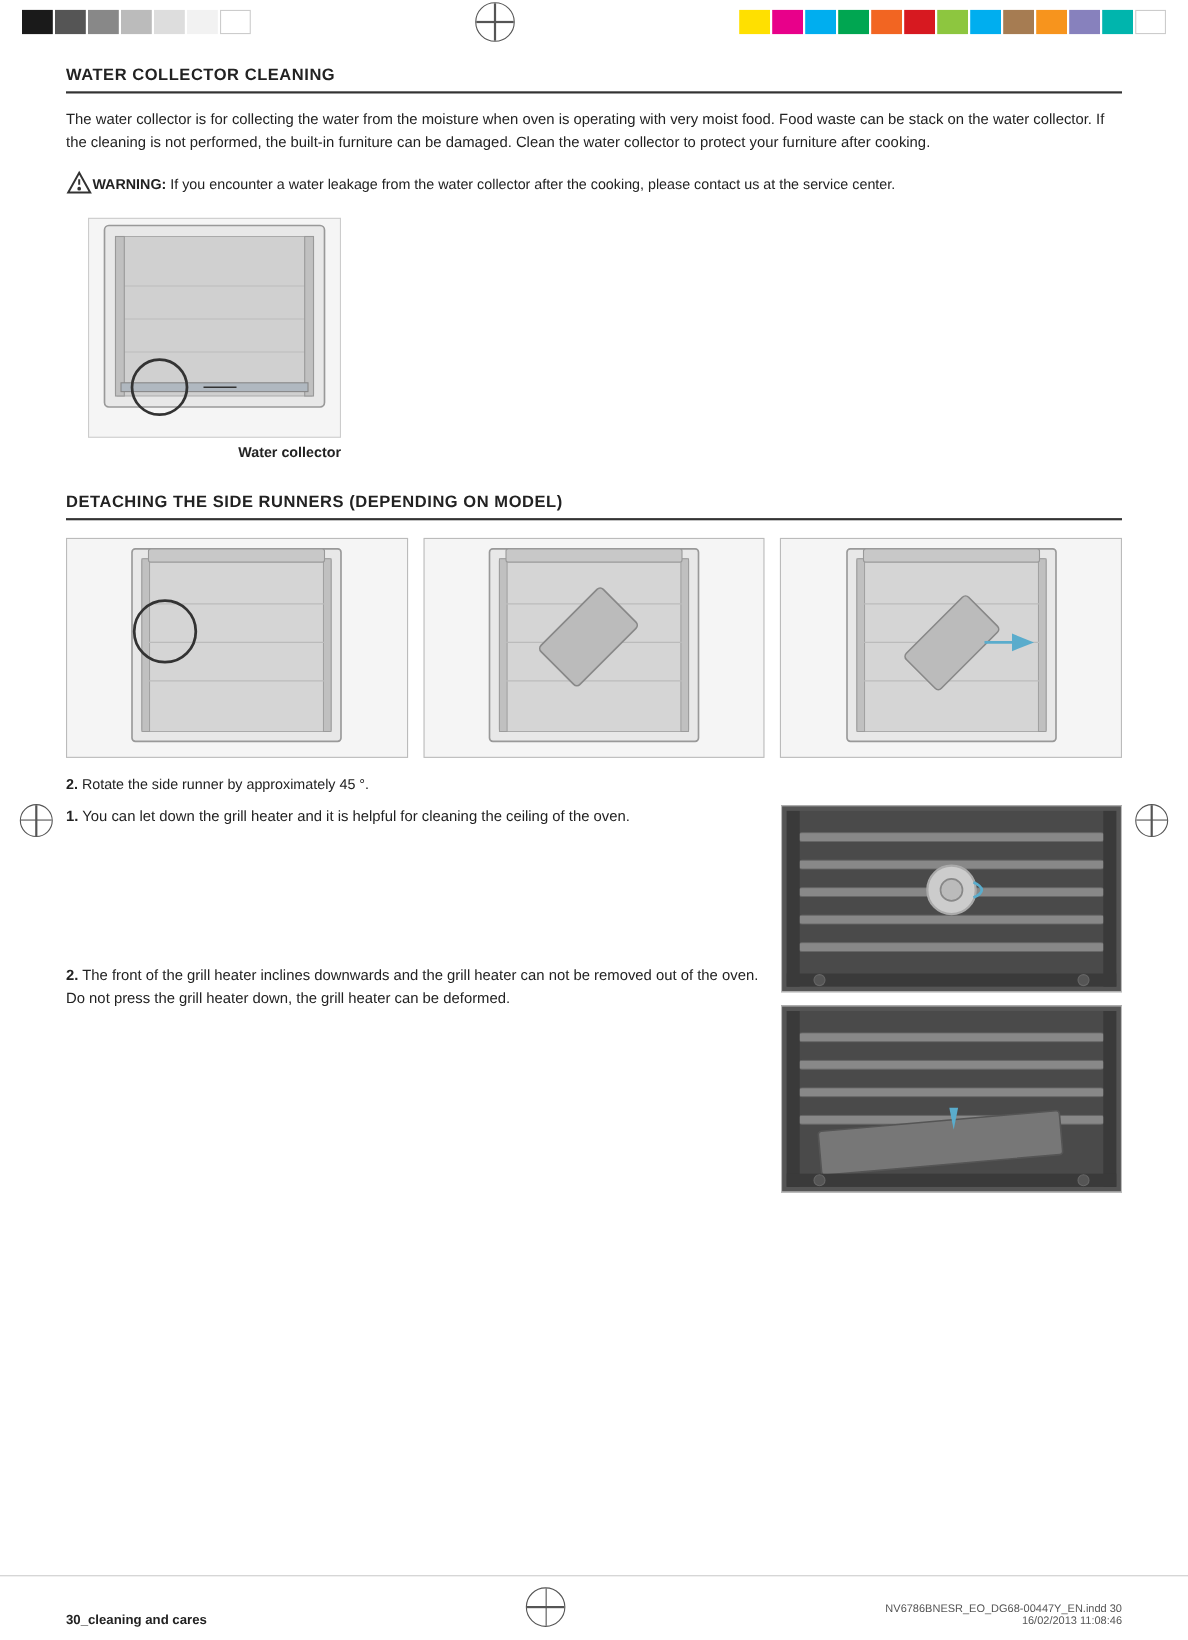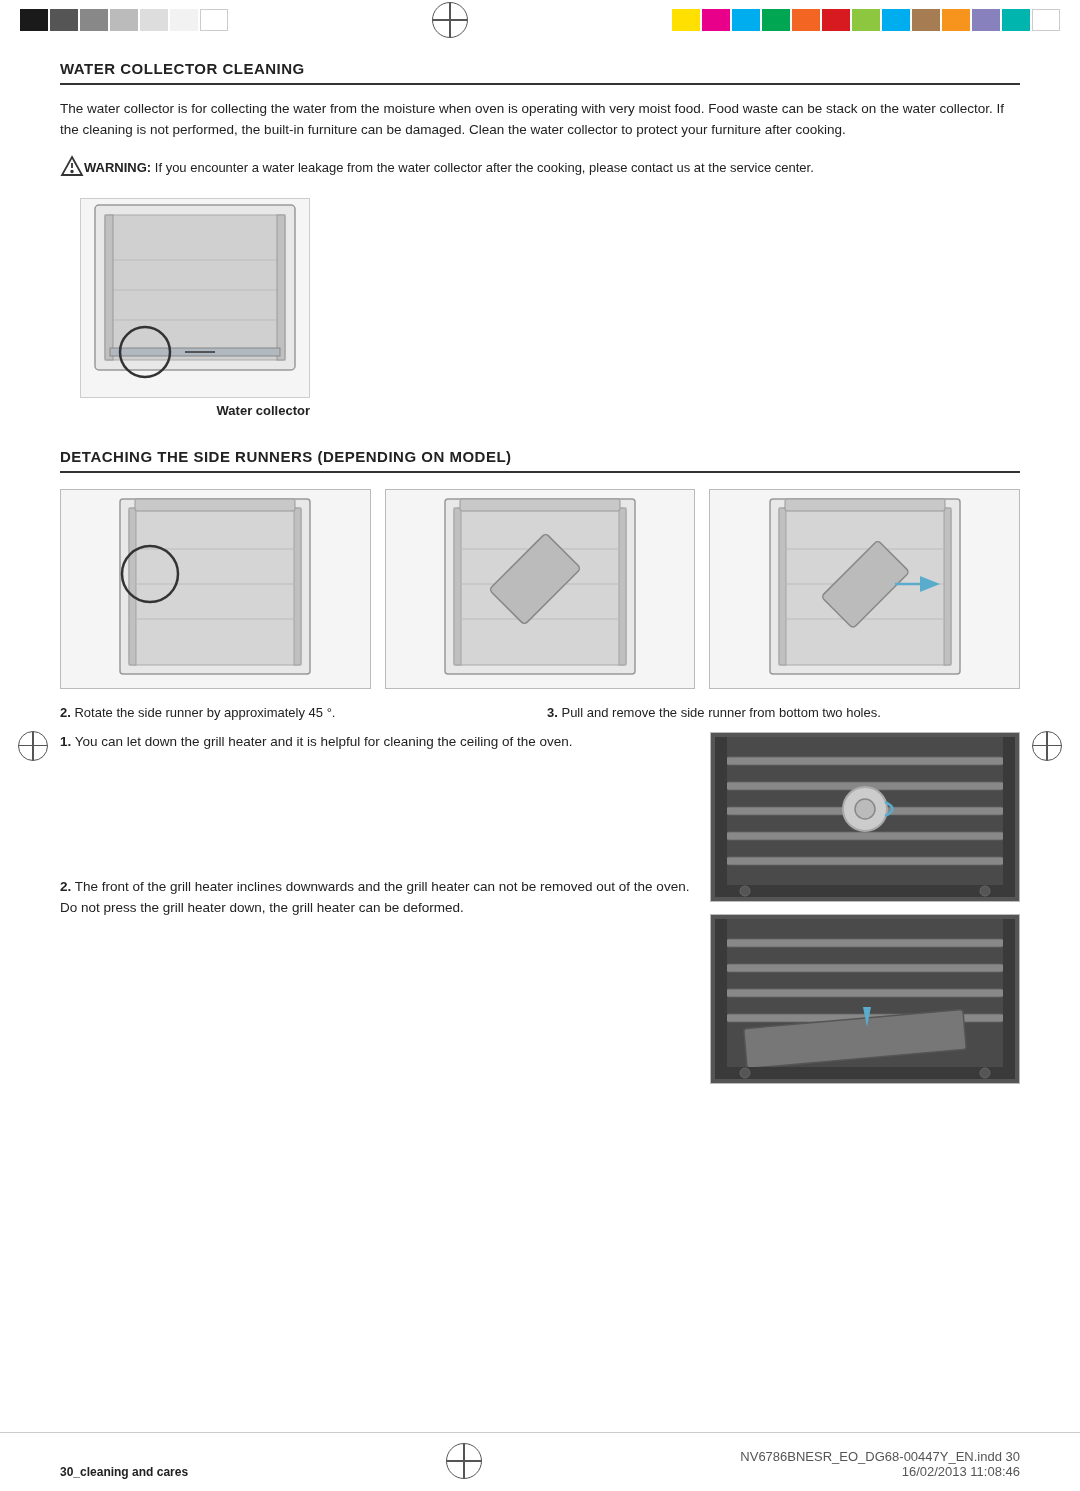--- a/index.html
+++ b/index.html
@@ -235,21 +235,21 @@
       background: #555;
     }
     .footer-center-mark::after {
       content: '';
       position: absolute;
       height: 100%;
       width: 1.5px;
       background: #555;
     }
     .footer-right {
-      font-size: 13px;
+      font-size: 10px;
       color: #555;
       text-align: right;
     }
 
     
     .left-mark {
       position: absolute;
       left: 18px;
       top: 50%;
       transform: translateY(-50%);
@@ -438,24 +438,20 @@
           <rect x="20" y="5" width="160" height="12" rx="2" fill="#c8c8c8" stroke="#999" stroke-width="1"></rect>
         </svg>
       </div>
     </div>
 
     <div class="side-runners-steps">
       <div class="step-text">
         <span class="step-num">2.</span>
         <span>Rotate the side runner by approximately 45 °.</span>
       </div>
-      <div class="step-text">
-        <span class="step-num">3.</span>
-        <span>Pull and remove the side runner from bottom two holes.</span>
-      </div>
     </div>
   </div>
 
   <div class="section-ceiling">
     <div class="ceiling-content">
       <div class="ceiling-left">
         
         <p class="body-text">
           <strong>1.</strong>
           <span>You can let down the grill heater and it is helpful for cleaning the ceiling of the oven.</span><br>

